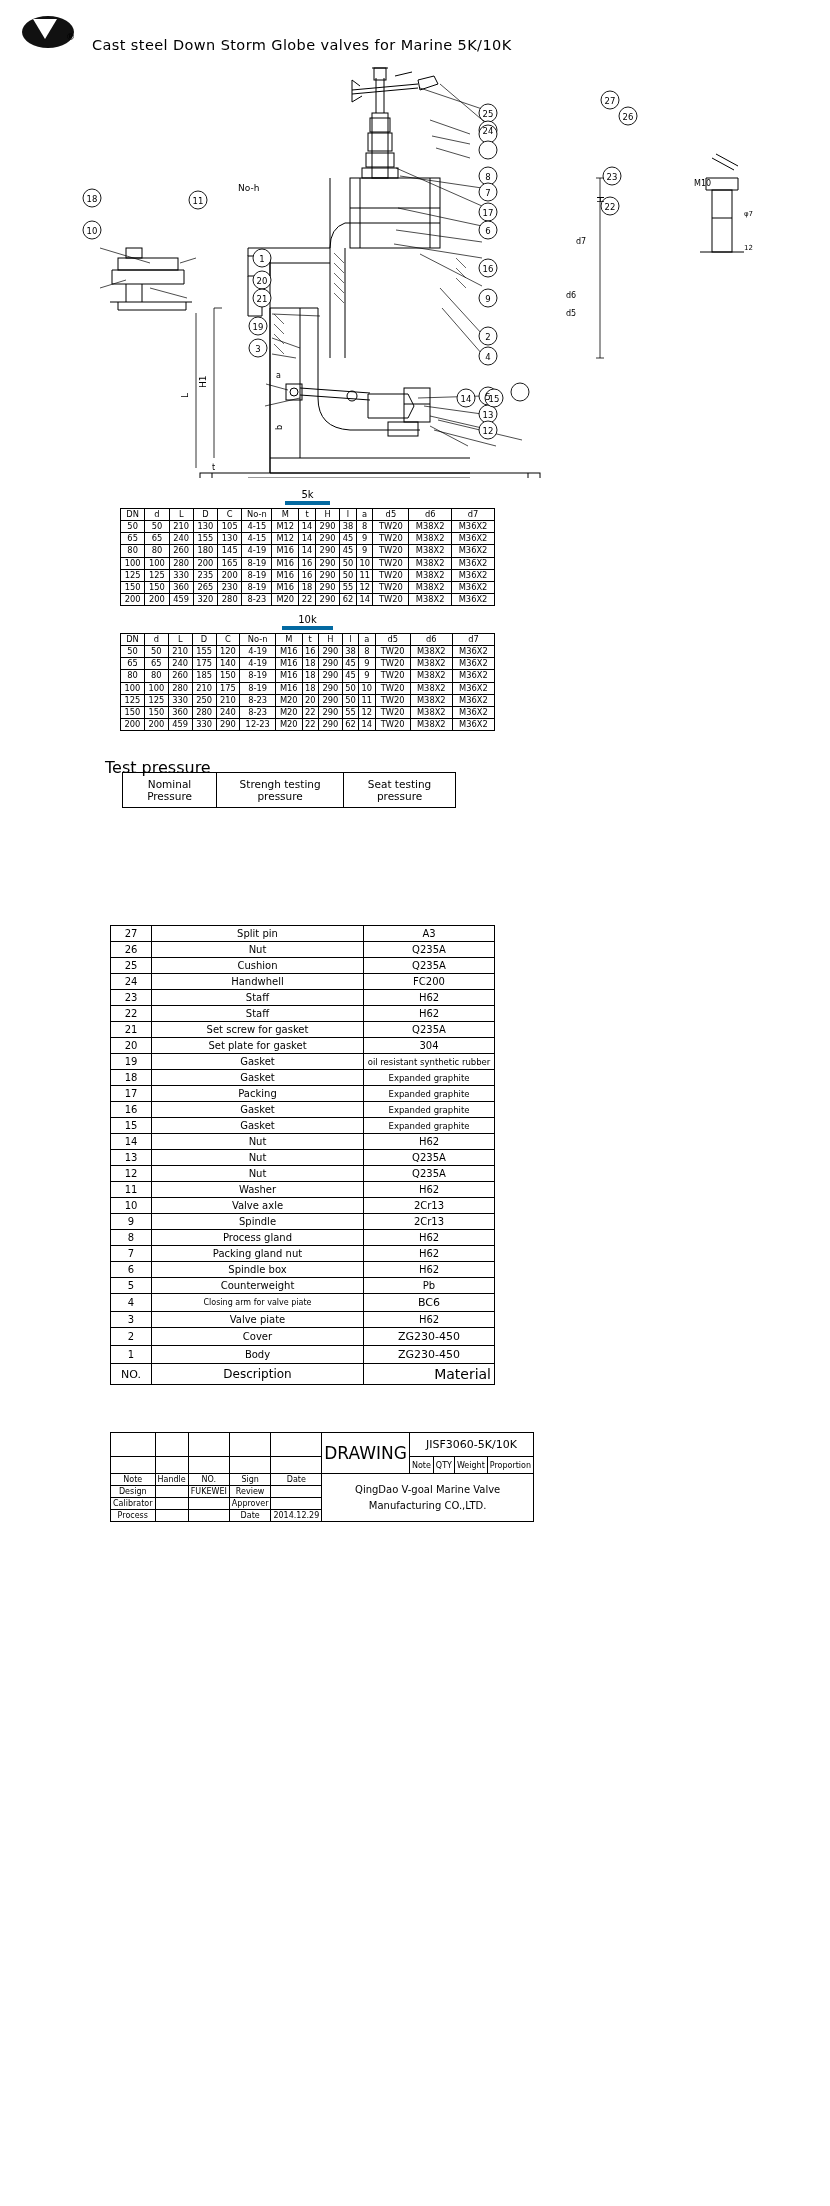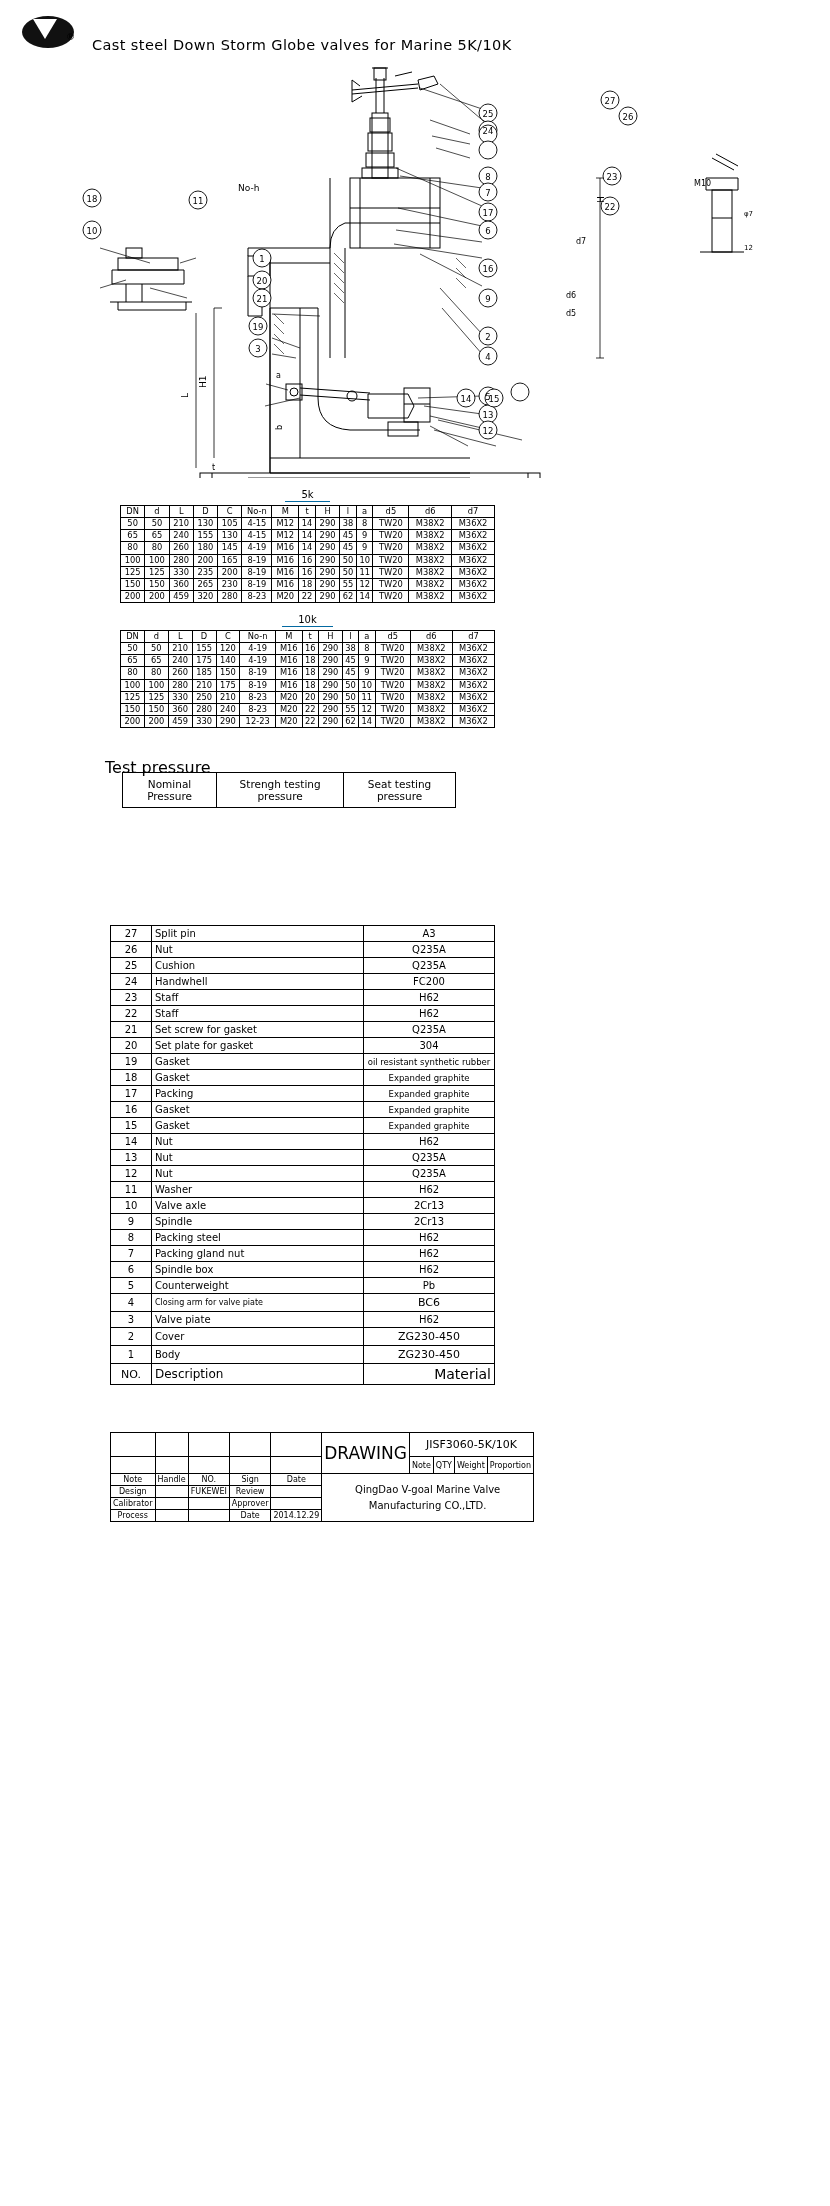--- a/index.html
+++ b/index.html
@@ -38,36 +38,36 @@
   .drawing svg{display:block;}
 
   
   .tbl{border-collapse:collapse;font-size:8.3px;line-height:1.1;}
   .tbl td,.tbl th{
     border:1px solid #000;text-align:center;
     padding:1px 0;font-weight:normal;
   }
   .spec-title{
     text-align:center;font-size:10px;
-    border-bottom:1px solid #0369a1;display:inline-block;
+    border-bottom:4px solid #0369a1;display:inline-block;
     padding:0 16px 1px 16px;
   }
 
   .spec-wrap{position:absolute;}
   .spec-wrap .cap{width:100%;text-align:center;margin-bottom:3px;}
 
   
   .test-tbl{border-collapse:collapse;font-size:10.5px;}
   .test-tbl td{border:1px solid #000;text-align:center;padding:5px 4px;}
 
   
   .parts{border-collapse:collapse;font-size:10px;width:100%;}
   .parts td{border:1px solid #000;padding:2px 3px;}
   .parts .c-no{width:34px;text-align:center;}
-  .parts .c-desc{width:205px;text-align:left;}
+  .parts .c-desc{width:205px;text-align:center;}
   .parts .c-mat{text-align:center;}
 
   
   .titleblock{border-collapse:collapse;font-size:8px;width:100%;}
   .titleblock td{border:1px solid #000;padding:1px 2px;text-align:center;}
 </style>
 </head>
 <body>
 
 <div class="page">
@@ -671,21 +671,21 @@
           <td class="c-desc">Valve axle</td>
           <td class="c-mat">2Cr13</td>
         </tr>
         <tr>
           <td class="c-no">9</td>
           <td class="c-desc">Spindle</td>
           <td class="c-mat">2Cr13</td>
         </tr>
         <tr>
           <td class="c-no">8</td>
-          <td class="c-desc">Packing steel</td>
+          <td class="c-desc">Process gland</td>
           <td class="c-mat">H62</td>
         </tr>
         <tr>
           <td class="c-no">7</td>
           <td class="c-desc">Packing gland nut</td>
           <td class="c-mat">H62</td>
         </tr>
         <tr>
           <td class="c-no">6</td>
           <td class="c-desc">Spindle box</td>

